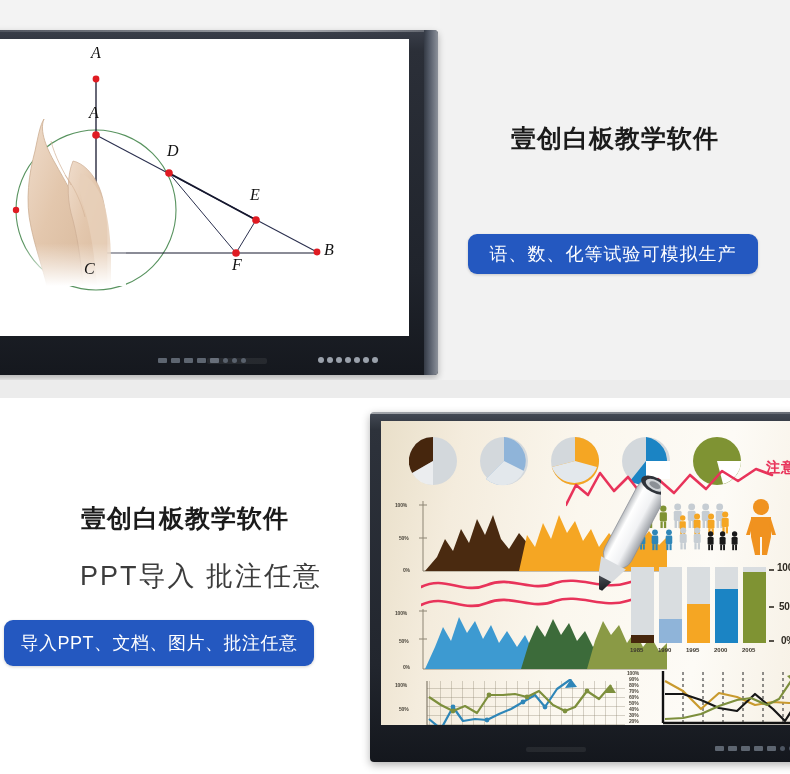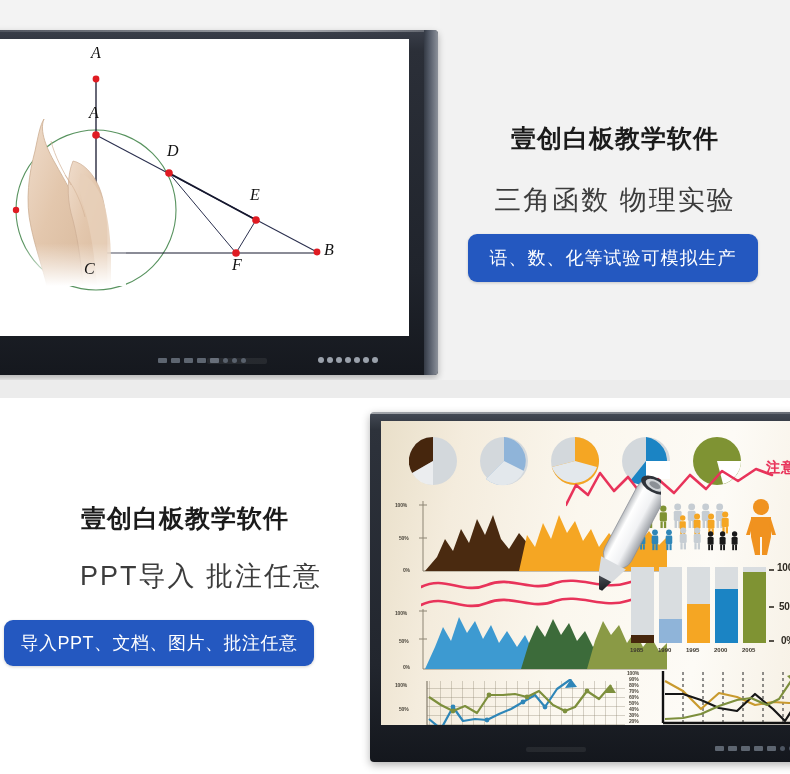--- a/index.html
+++ b/index.html
@@ -58,21 +58,21 @@
   .s1-text{position:absolute;left:440px;top:0;width:350px;height:380px;}
   .t-title{
     position:absolute;left:0;right:0;top:122px;text-align:center;
     font-size:25px;font-weight:bold;color:#1b1b1b;letter-spacing:1px;
   }
   .t-sub{
     position:absolute;left:0;right:0;top:182px;text-align:center;
     font-size:27px;color:#3c3c3c;letter-spacing:2px;font-weight:300;
   }
   .t-badge{
-    position:absolute;left:28px;top:234px;width:290px;height:48px;
+    position:absolute;left:28px;top:234px;width:290px;height:40px;
     background:#2458c0;border-radius:9px;
     display:flex;align-items:center;justify-content:center;
     color:#fff;font-size:18px;letter-spacing:1px;
     box-shadow:0 1px 3px rgba(0,0,0,.18);
   }
 
   
   .divider{position:absolute;left:0;top:380px;width:790px;height:18px;background:#ececec;}
 
   
@@ -220,21 +220,20 @@
         <i></i>
         <i></i>
         <i></i>
         <i></i>
         <i></i>
       </div>
     </div>
 
     <div class="s1-text">
       <div class="t-title">壹创白板教学软件</div>
-      <div class="t-sub">三角函数 物理实验</div>
       <div class="t-badge">语、数、化等试验可模拟生产</div>
     </div>
   </div>
 
   <div class="divider"></div>
 
   <div class="sec2">
 
     <div class="s2-text">
       <div class="t2-title">壹创白板教学软件</div>

